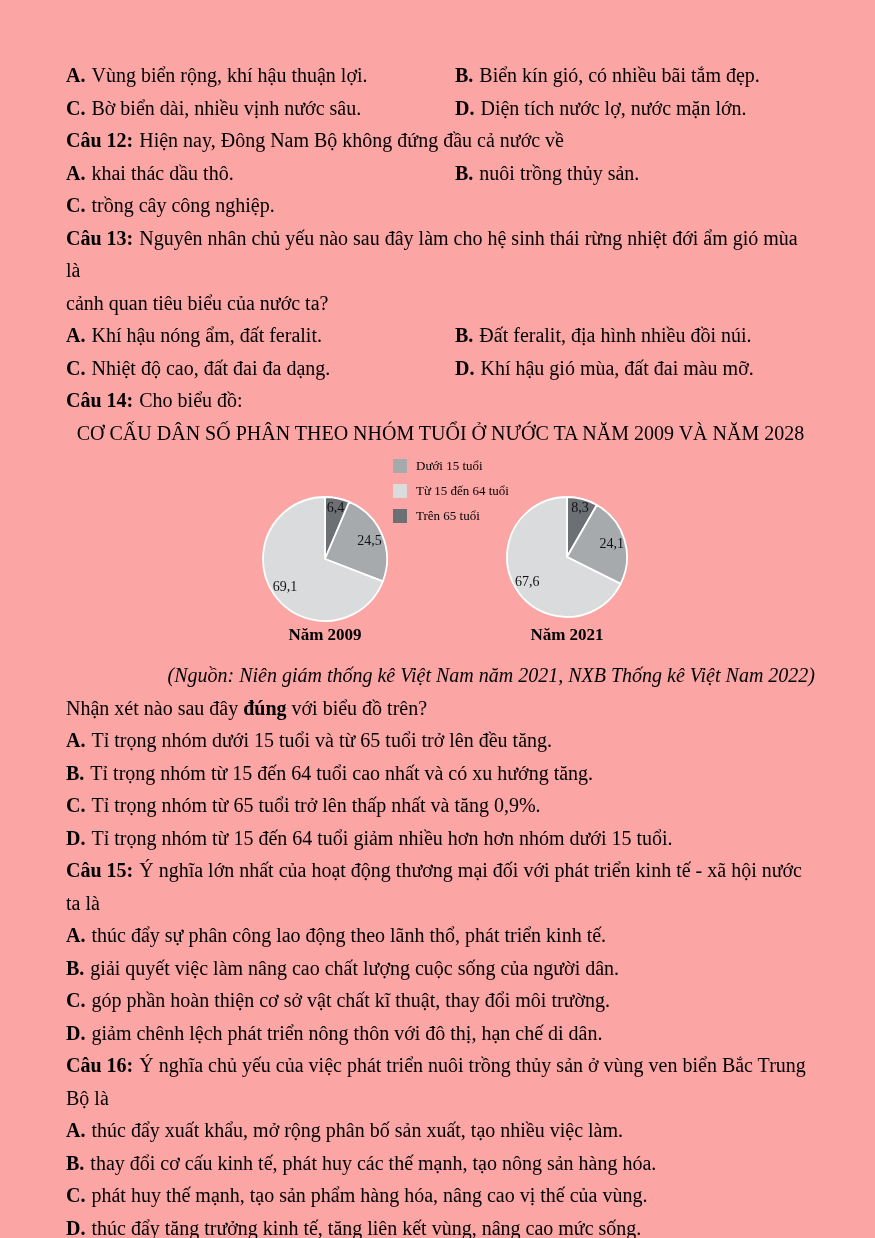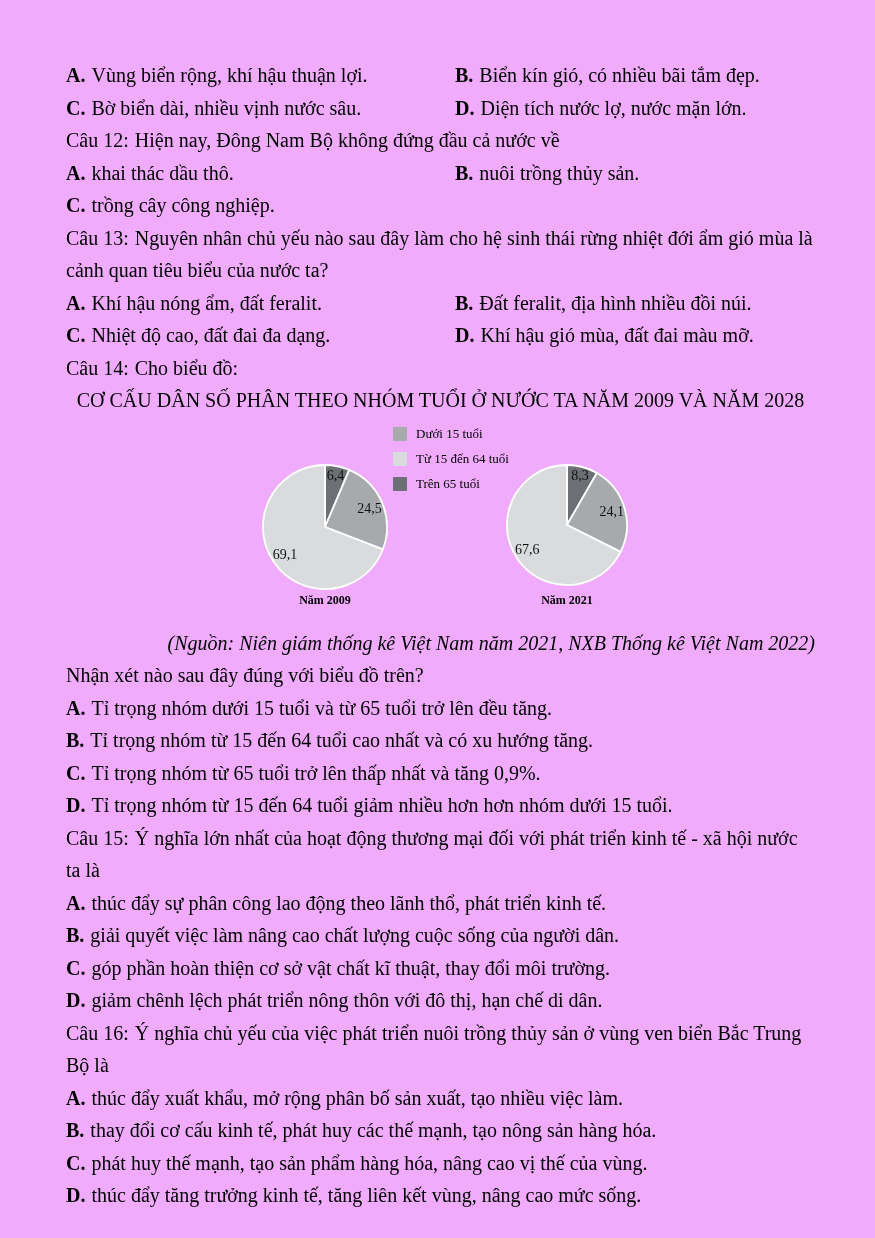--- a/index.html
+++ b/index.html
@@ -1,41 +1,41 @@
 <!DOCTYPE html>
 <html><head>
 <meta charset="utf-8">
 <style>
   html,body { margin:0; padding:0; background:#ffffff; }
   .page {
     position:relative;
     width:875px; height:1238px;
-    background:#f0abfc;
+    background:#fca5a5;
     font-family:"Liberation Serif", serif;
     font-size:20px; color:#000;
     overflow:hidden;
   }
   .content { position:absolute; left:66px; top:59px; width:749px; }
   .line, .qline { line-height:32.5px; }
   .optrow { display:grid; grid-template-columns:389px 1fr; line-height:32.5px; }
-  .b { font-weight:normal;text-align:center; }
+  .b { font-weight:bold;text-align:center; }
   .opt-label { font-weight:bold; margin-right:6px; }
-  .q-label { font-weight:normal; margin-right:6px; }
+  .q-label { font-weight:bold; margin-right:6px; }
   .chart-title { line-height:32.5px; text-align:center; }
   .chart { position:relative; height:210px; }
   .legend { position:absolute; left:327px; top:10px; }
   .legend-item { display:flex; align-items:center; height:14px; margin-bottom:11px; }
   .swatch { width:14px; height:14px; margin-right:9px; flex:0 0 auto; }
   .legend-label { font-size:13px; line-height:14px; white-space:nowrap; }
   .pie { position:absolute; }
   .pie1 { left:189px; top:40px; }
   .pie2 { left:431px; top:38px; }
   .pie-label { font-family:"Liberation Serif", serif; font-size:14px; fill:#111; }
   .pie-caption { position:absolute; width:140px; text-align:center; top:176px;
-                 font-weight:bold; font-size:12px; }
+                 font-weight:bold; font-size:17px; }
   .cap1 { left:189px; }
   .cap2 { left:431px; }
   .source { line-height:32.5px; text-align:right; font-style:italic; }
 </style>
 </head>
 <body>
 
 <div class="page">
   <div class="content">
 

